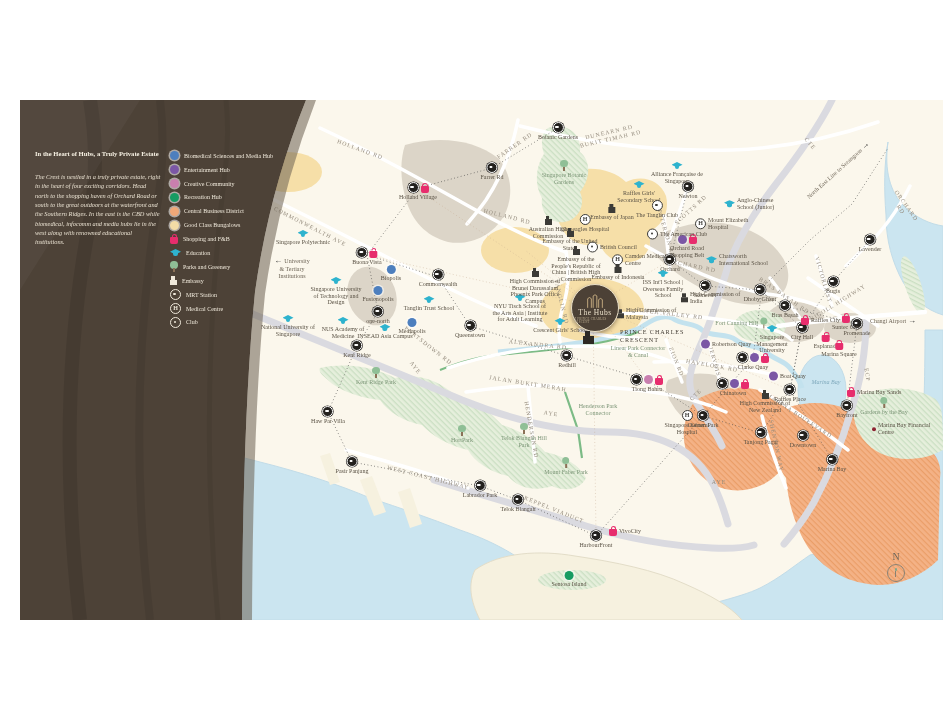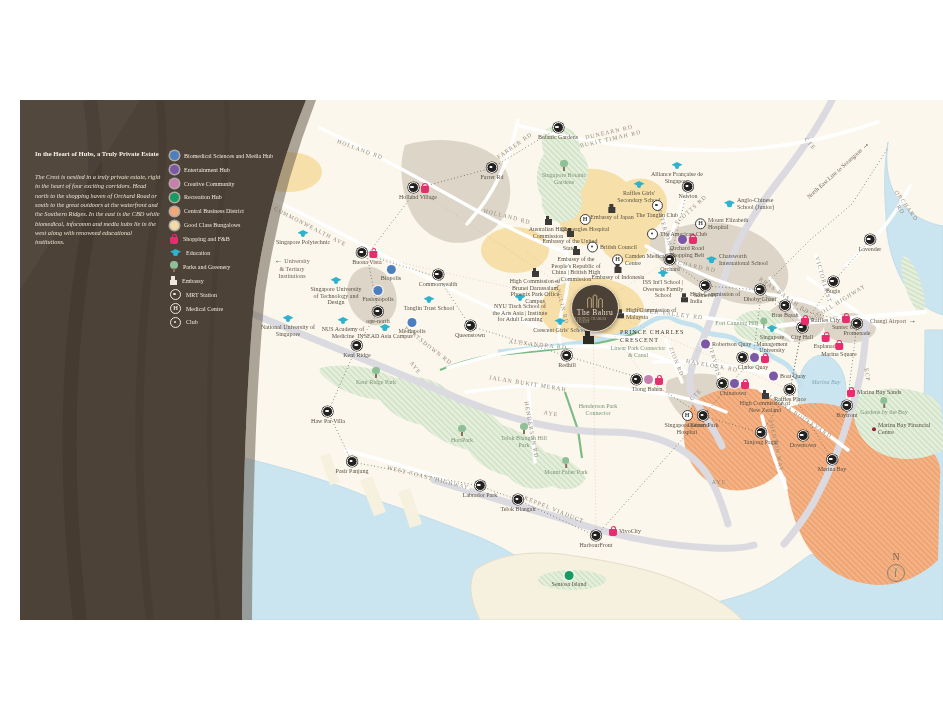--- a/index.html
+++ b/index.html
@@ -756,21 +756,21 @@
           <span class="icons"></span>
           <span class="lbl">Marina Bay</span>
         </div>
       </div>
 
     <div class="crest">
       <div class="circle">
         <svg width="22" height="15" viewBox="0 0 24 16">
           <path d="M4,16 L4,6 Q6,3.5 8,6 L8,16 M10,16 L10,3 Q12,0.5 14,3 L14,16 M16,16 L16,7 Q18,4.5 20,7 L20,16" fill="none" stroke="#C9B083" stroke-width="1"></path>
         </svg>
-        <div class="cname">The Bahru</div>
+        <div class="cname">The Hubs</div>
         <div class="ctag">AT PRINCE CHARLES CRESCENT</div>
       </div>
     </div>
     <div class="crest-flag"></div>
     <div class="crest-road">PRINCE CHARLES
 CRESCENT</div>
 
     <div class="compass">
       <div class="n">N</div>
       <div class="ring"></div>

